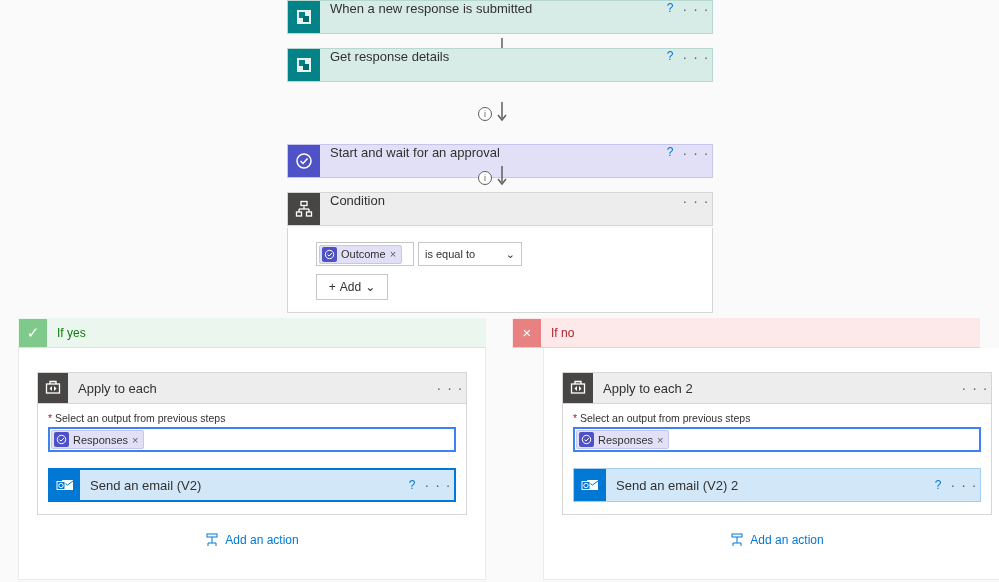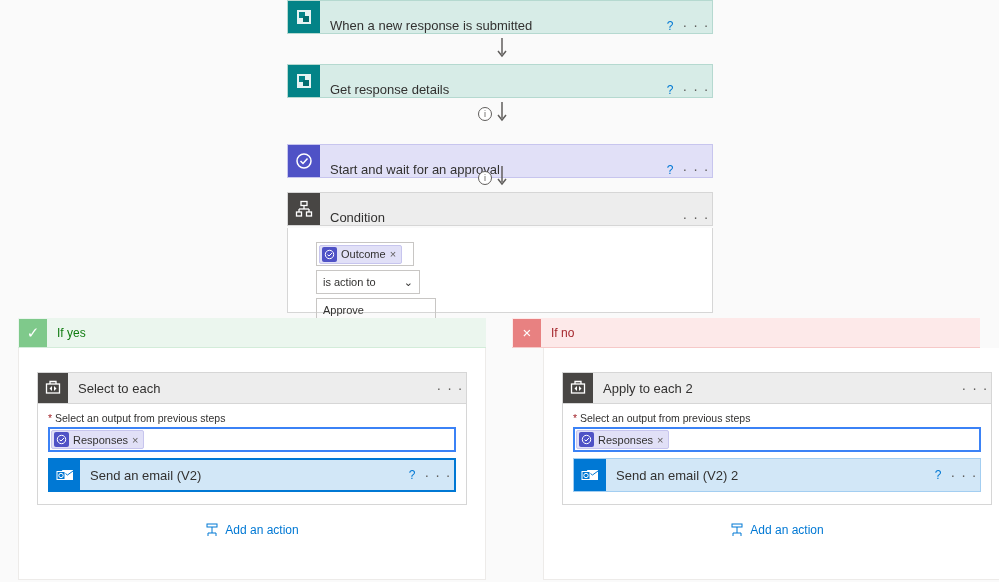--- a/index.html
+++ b/index.html
@@ -1,39 +1,39 @@
 <!DOCTYPE html>
 <html><head>
 <meta charset="utf-8">
 <style>
   * { box-sizing: border-box; margin: 0; padding: 0; }
   body { font-family: "Segoe UI", Arial, sans-serif; font-size: 12px; color: #323130; background: #fafafa; width: 999px; height: 582px; position: relative; overflow: hidden; }
   .canvas { position: relative; width: 100%; height: 100%; }
 
   
-  .step-bar { position: absolute; left: 287px; width: 426px; height: 34px; border: 1px solid; display: flex; align-items: flex-end; }
+  .step-bar { position: absolute; left: 287px; width: 426px; height: 34px; border: 1px solid; display: flex; align-items: flex-start; }
   .step-icon { width: 32px; height: 32px; margin: 0; display: flex; align-items: center; justify-content: center; }
   .step-title { flex: 1; padding-left: 10px; font-size: 13px; }
   .step-help { width: 20px; text-align: center; color: #0078d4; font-size: 12px; }
   .step-more { width: 32px; text-align: center; color: #605e5c; font-size: 14px; letter-spacing: 1px; cursor: pointer; }
 
   .teal { background: #d7ece7; border-color: #b5d9d0; }
   .tealicon { background: #038387; }
   .purple { background: #e1e0f7; border-color: #c7c5ee; }
   .purpleicon { background: #4f52c6; }
   .grey { background: #ededed; border-color: #d6d6d6; }
   .greyicon { background: #484644; }
 
   .arrow { position: absolute; left: 497px; width: 6px; height: 22px; }
   .arrow svg { display: block; }
 
   .info-dot { position: absolute; width: 14px; height: 14px; border: 1px solid #605e5c; border-radius: 50%; font-size: 9px; text-align: center; line-height: 12px; color: #605e5c; background: #fff; }
 
   .cond-body { position: absolute; left: 287px; top: 228px; width: 426px; height: 85px; background: #fff; border: 1px solid #d6d6d6; border-top: none; padding: 14px 28px; }
-  .cond-row { display: flex; gap: 4px; flex-direction: column; }
+  .cond-row { display: flex; gap: 4px; }
   .pill-box { display: flex; align-items: center; border: 1px solid #c8c6c4; height: 24px; padding: 1px 2px; }
   .pill { background: #e1e0f7; border: 1px solid #c7c5ee; border-radius: 2px; padding: 1px 5px 1px 2px; display: flex; align-items: center; gap: 4px; font-size: 11px; }
   .pill-icon { width: 15px; height: 15px; background: #4f52c6; border-radius: 2px; display:flex;align-items:center;justify-content:center; }
   .pill-x { color: #605e5c; cursor: pointer; font-size: 11px; }
   .op-sel { border: 1px solid #c8c6c4; height: 24px; width: 104px; display: flex; align-items: center; padding: 0 6px; justify-content: space-between; font-size: 11px; }
   .val-box { border: 1px solid #c8c6c4; height: 24px; width: 120px; padding: 0 6px; display: flex; align-items: center; font-size: 11px; }
   .add-btn { margin-top: 8px; border: 1px solid #c8c6c4; height: 26px; width: 72px; display: flex; align-items: center; justify-content: center; gap: 4px; font-size: 12px; cursor:pointer; }
 
   
   .branch-head { position: absolute; height: 30px; display: flex; align-items: center; }
@@ -45,21 +45,21 @@
   .branch-body { position: absolute; top: 348px; width: 468px; height: 232px; background: #fff; border: 1px solid #edebe9; border-top:none; padding: 24px 18px 0 18px; }
   .yes-body { left: 18px; } .no-body { left: 543px; }
 
   .ate-bar { height: 32px; background: #ededed; border: 1px solid #d6d6d6; display: flex; align-items: center; }
   .ateicon { width: 30px; height: 30px; background: #484644; display:flex;align-items:center;justify-content:center; }
   .ate-body { background: #fff; border: 1px solid #d6d6d6; border-top:none; padding: 8px 10px 12px 10px; }
   .fld-label { font-size: 10.5px; margin-bottom: 3px; }
   .fld-label .req { color: #a4262c; }
   .fld-box { border: 2px solid #3b82f6; padding: 1px; display:flex; align-items:center; }
 
-  .email-bar { margin-top: 6px; height: 34px; background: #d2e7f7; border: 1px solid #a3cef1; display: flex; align-items: center; }
+  .email-bar { margin-top: 16px; height: 34px; background: #d2e7f7; border: 1px solid #a3cef1; display: flex; align-items: center; }
   .email-bar.selected { border: 2px solid #0078d4; }
   .emailicon { width: 32px; height: 32px; background: #0078d4; display:flex;align-items:center;justify-content:center; }
   .email-bar.selected .emailicon { width:30px; height:30px; }
 
   .add-action { margin-top: 18px; text-align: center; color: #0078d4; font-size: 12px; display:flex; align-items:center; justify-content:center; gap:6px; cursor:pointer; }
 
   svg { pointer-events: none; }
 </style>
 </head>
 <body>
@@ -79,21 +79,21 @@
     <div class="step-more">· · ·</div>
   </div>
 
   <div class="arrow" style="top:38px">
     <svg width="10" height="22">
         <line x1="5" y1="0" x2="5" y2="16" stroke="#605e5c" stroke-width="1.5"></line>
         <polyline points="1,13 5,18 9,13" fill="none" stroke="#605e5c" stroke-width="1.5"></polyline>
       </svg>
   </div>
 
-  <div class="step-bar teal" style="top:64px">
+  <div class="step-bar teal" style="top:48px">
     <div class="step-icon tealicon">
       <svg width="16" height="16">
           <rect x="1" y="1" width="14" height="14" fill="#fff" opacity="0.9"></rect>
           <rect x="3" y="3" width="6" height="6" fill="#038387"></rect>
           <rect x="7" y="7" width="6" height="6" fill="#026d6f"></rect>
         </svg>
     </div>
     <div class="step-title">Get response details</div>
     <div class="step-help">?</div>
     <div class="step-more">· · ·</div>
@@ -151,25 +151,22 @@
               <svg width="11" height="11">
                 <circle cx="5.5" cy="5.5" r="4.2" stroke="#fff" fill="none"></circle>
                 <polyline points="3.5,5.7 5,7 8,4" stroke="#fff" fill="none"></polyline>
               </svg>
             </span>
           <span>Outcome</span>
           <span class="pill-x">×</span>
         </span>
       </div>
       <div class="op-sel">
-        <span>is action to</span>
+        <span>is equal to</span>
         <span>⌄</span>
-      </div>
-      <div class="val-box">
-        <span>Approve</span>
       </div>
     </div>
     <div class="add-btn">
       <span>+</span>
       <span>Add</span>
       <span>⌄</span>
     </div>
   </div>
 
   <div class="branch-head yes-head">
@@ -184,21 +181,21 @@
   <div class="branch-body yes-body">
     <div class="ate-bar">
       <div class="ateicon">
         <svg width="16" height="16" stroke="#fff" fill="none" stroke-width="1.3">
             <rect x="1.5" y="4" width="13" height="9"></rect>
             <polyline points="5,4 5,1.5 11,1.5 11,4"></polyline>
             <polyline points="4.5,8.5 7,11 7,6" fill="#fff" stroke="none"></polyline>
             <polyline points="11.5,8.5 9,6 9,11" fill="#fff" stroke="none"></polyline>
           </svg>
       </div>
-      <div class="step-title">Select to each</div>
+      <div class="step-title">Apply to each</div>
       <div class="step-more">· · ·</div>
     </div>
     <div class="ate-body">
       <div class="fld-label"><span class="req">*</span> <span>Select an output from previous steps</span></div>
       <div class="fld-box">
         <span class="pill">
           <span class="pill-icon">
               <svg width="11" height="11">
                 <circle cx="5.5" cy="5.5" r="4.2" stroke="#fff" fill="none"></circle>
                 <polyline points="3.5,5.7 5,7 8,4" stroke="#fff" fill="none"></polyline>

